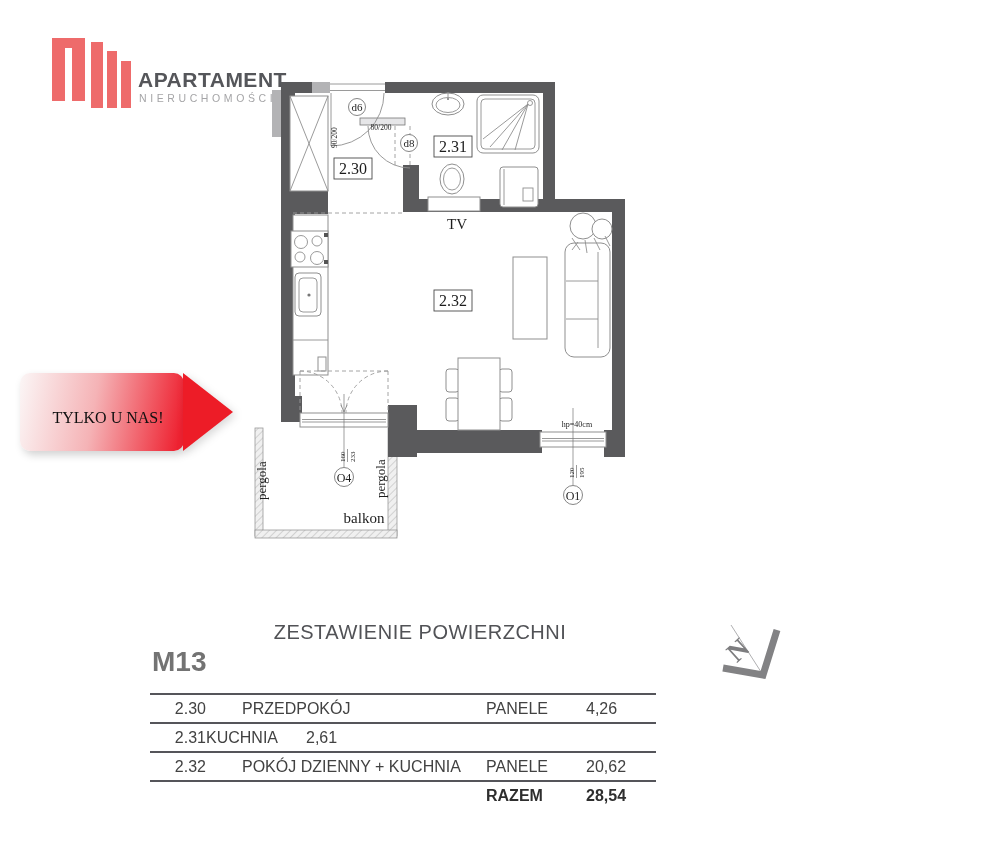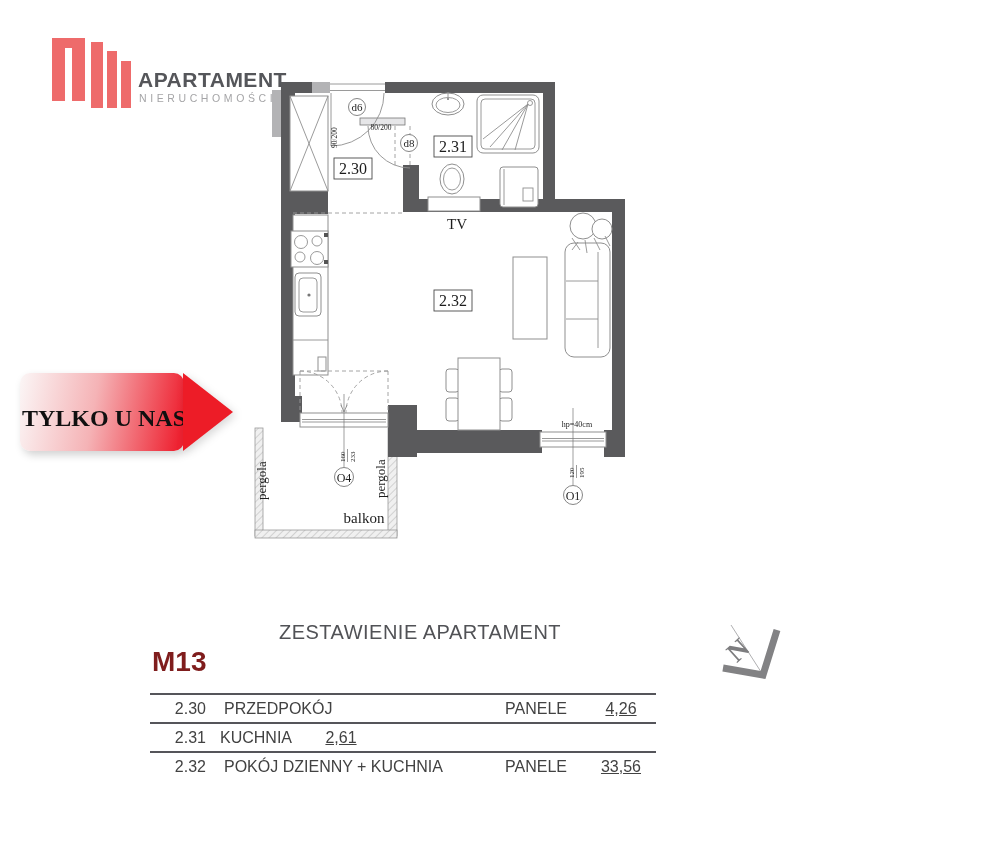--- a/index.html
+++ b/index.html
@@ -20,49 +20,49 @@
          color:#55565a;letter-spacing:.5px;white-space:nowrap;}
   .brand-sub{position:absolute;left:87px;top:54px;font-size:10.5px;color:#a5a5a7;
          letter-spacing:3.6px;white-space:nowrap;}
 
   
   .ribbon{position:absolute;left:20px;top:373px;width:215px;height:78px;}
   .ribbon-body{position:absolute;left:0;top:0;width:164px;height:78px;border-radius:10px;
       background:linear-gradient(100deg,#fbf6f6 0%,#f5b3b6 45%,#ee2231 96%);
       box-shadow:3px 4px 8px rgba(0,0,0,.18);
       display:flex;align-items:center;justify-content:center;}
-  .ribbon-body span{font-family:"Liberation Serif",serif;font-weight:bold;font-size:24px;
+  .ribbon-body span{font-family:"Liberation Serif",serif;font-weight:normal;font-size:16px;
       color:#101010;padding-left:12px;white-space:nowrap;margin-top:12px;}
   .ribbon-tip{position:absolute;left:163px;top:0;width:0;height:0;
       border-top:39px solid transparent;border-bottom:39px solid transparent;
       border-left:50px solid #ed1c27;filter:drop-shadow(3px 3px 4px rgba(0,0,0,.15));}
 
   
   .plan{position:absolute;left:250px;top:70px;width:390px;height:480px;}
   .wall{fill:#5a5a5c;}
   .lwall{fill:#b3b3b5;}
   .fx{fill:#fff;stroke:#8f8f8f;stroke-width:1;}
   .thin{stroke:#8f8f8f;stroke-width:.9;fill:none;}
   .dash{stroke:#9a9a9a;stroke-width:.9;fill:none;stroke-dasharray:4 3;}
   .cline{stroke:#777;stroke-width:.7;fill:none;}
   .pt{font-family:"Liberation Serif",serif;fill:#1d1d1d;}
   .lblbox{fill:#fff;stroke:#4a4a4a;stroke-width:.9;}
   .dimline{stroke:#555;stroke-width:.6;}
 
   
   .sum-title{position:absolute;left:170px;top:621px;width:500px;text-align:center;
       font-size:20px;color:#515256;letter-spacing:.5px;}
-  .m13{position:absolute;left:152px;top:646px;font-size:28px;font-weight:bold;color:#7f1d1d;}
+  .m13{position:absolute;left:152px;top:646px;font-size:28px;font-weight:bold;color:#737373;}
   .areas{position:absolute;left:150px;top:693px;width:506px;}
   .arow{display:flex;height:27px;align-items:center;border-top:2px solid #55555a;
       font-size:16px;color:#424242;}
   .c-no{width:56px;text-align:right;}
-  .c-name{flex:1;margin-left:18px;}
-  .c-floor{width:100px;text-align:center;}
-  .c-area{width:70px;text-align:center;text-decoration:underline;}
+  .c-name{flex:1;margin-left:36px;}
+  .c-floor{width:100px;}
+  .c-area{width:70px;text-align:left;}
   .total .c-floor,.total .c-area{font-weight:bold;color:#2e2e2e;}
 
   
   .compass{position:absolute;left:705px;top:612px;width:85px;height:90px;}
 </style>
 </head>
 <body>
 
 <div class="page">
 
@@ -276,40 +276,46 @@
     <text class="pt" x="364" y="523" font-size="15" text-anchor="middle">balkon</text>
   </svg>
 
   <div class="ribbon">
     <div class="ribbon-body">
       <span>TYLKO U NAS!</span>
     </div>
     <div class="ribbon-tip"></div>
   </div>
 
-  <div class="sum-title">ZESTAWIENIE APARTAMENT</div>
+  <div class="sum-title">ZESTAWIENIE POWIERZCHNI</div>
   <div class="m13">M13</div>
 
   <div class="areas">
     <div class="arow">
       <div class="c-no">2.30</div>
       <div class="c-name">PRZEDPOKÓJ</div>
       <div class="c-floor">PANELE</div>
       <div class="c-area">4,26</div>
     </div>
     <div class="arow">
       <div class="c-no">2.31</div>
       <div class="c-floor">KUCHNIA</div>
       <div class="c-area">2,61</div>
     </div>
     <div class="arow">
       <div class="c-no">2.32</div>
       <div class="c-name">POKÓJ DZIENNY + KUCHNIA</div>
       <div class="c-floor">PANELE</div>
-      <div class="c-area">33,56</div>
+      <div class="c-area">20,62</div>
+    </div>
+    <div class="arow total">
+      <div class="c-no"></div>
+      <div class="c-name"></div>
+      <div class="c-floor">RAZEM</div>
+      <div class="c-area">28,54</div>
     </div>
   </div>
 
   <svg class="compass" viewBox="0 0 85 90" xmlns="http://www.w3.org/2000/svg">
     <line x1="26" y1="13" x2="58" y2="63" stroke="#b0b0b2" stroke-width="1"></line>
     <polyline points="18,56 58,63 72,18" fill="none" stroke="#828284" stroke-width="7" stroke-linejoin="miter" stroke-linecap="butt"></polyline>
     <text transform="translate(33,38) rotate(-42)" text-anchor="middle" dy="9" font-family="Liberation Serif, serif" font-weight="bold" font-size="27" fill="#7d7d7f">N</text>
   </svg>
 
 </div>

